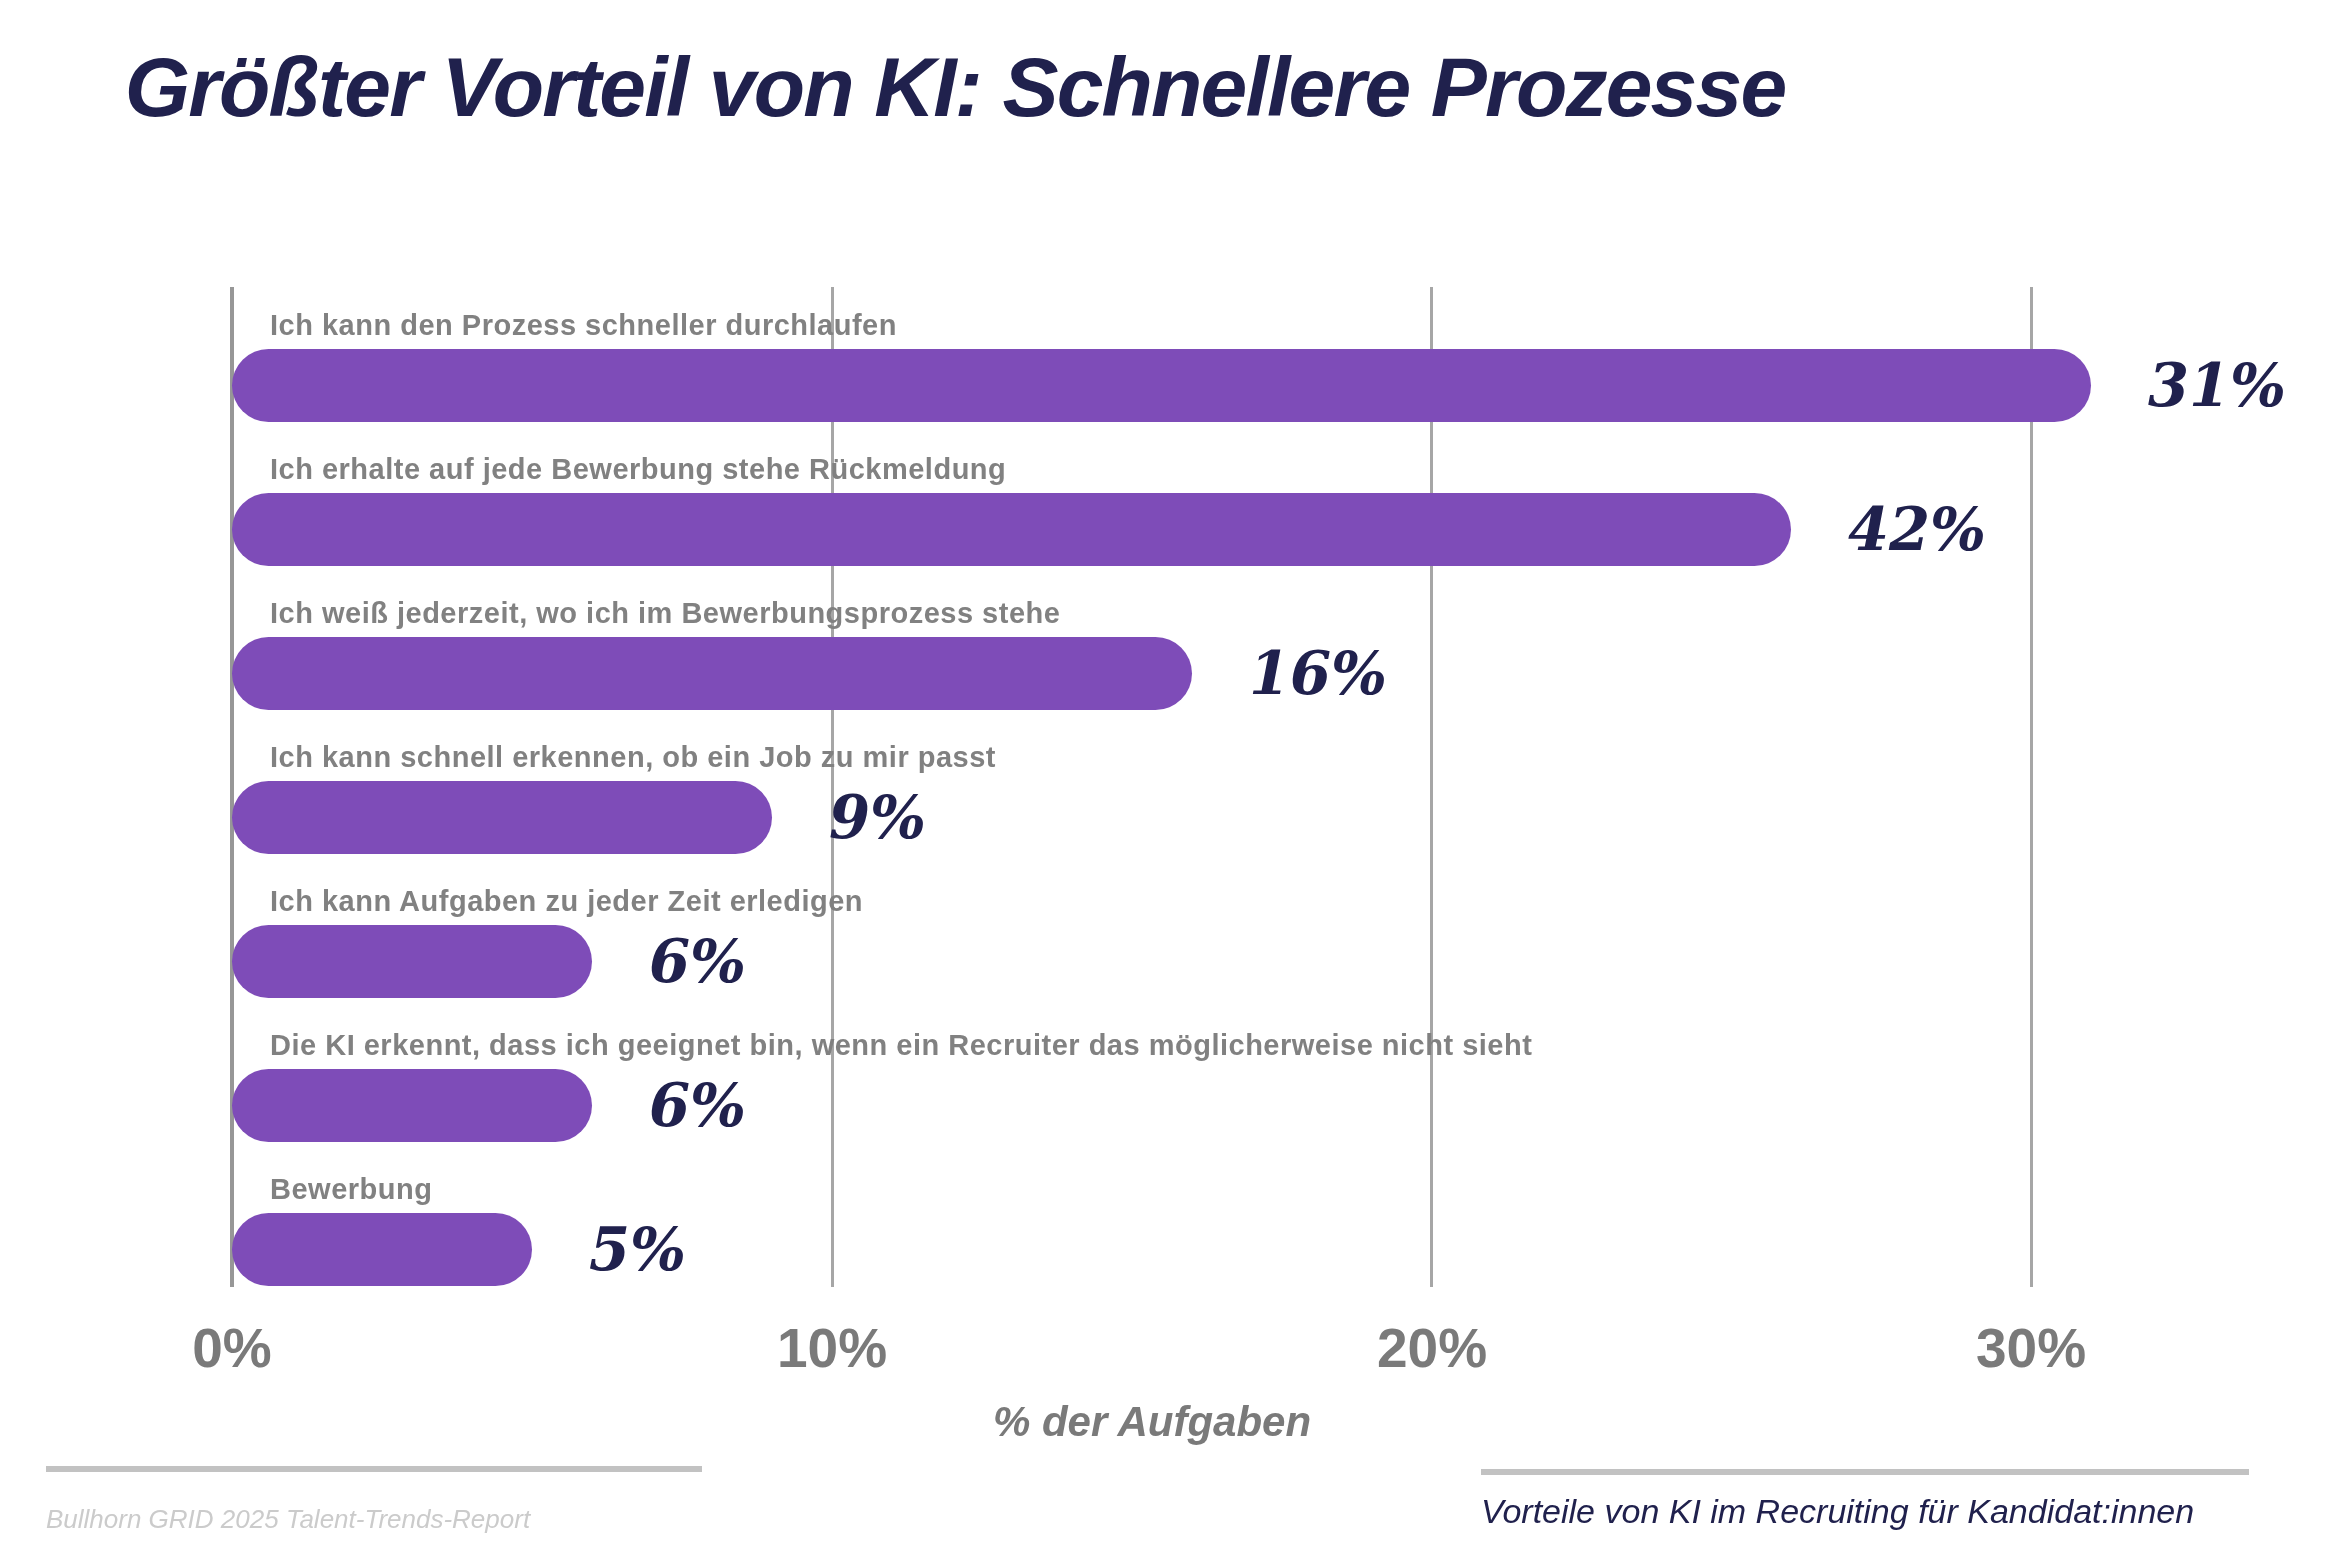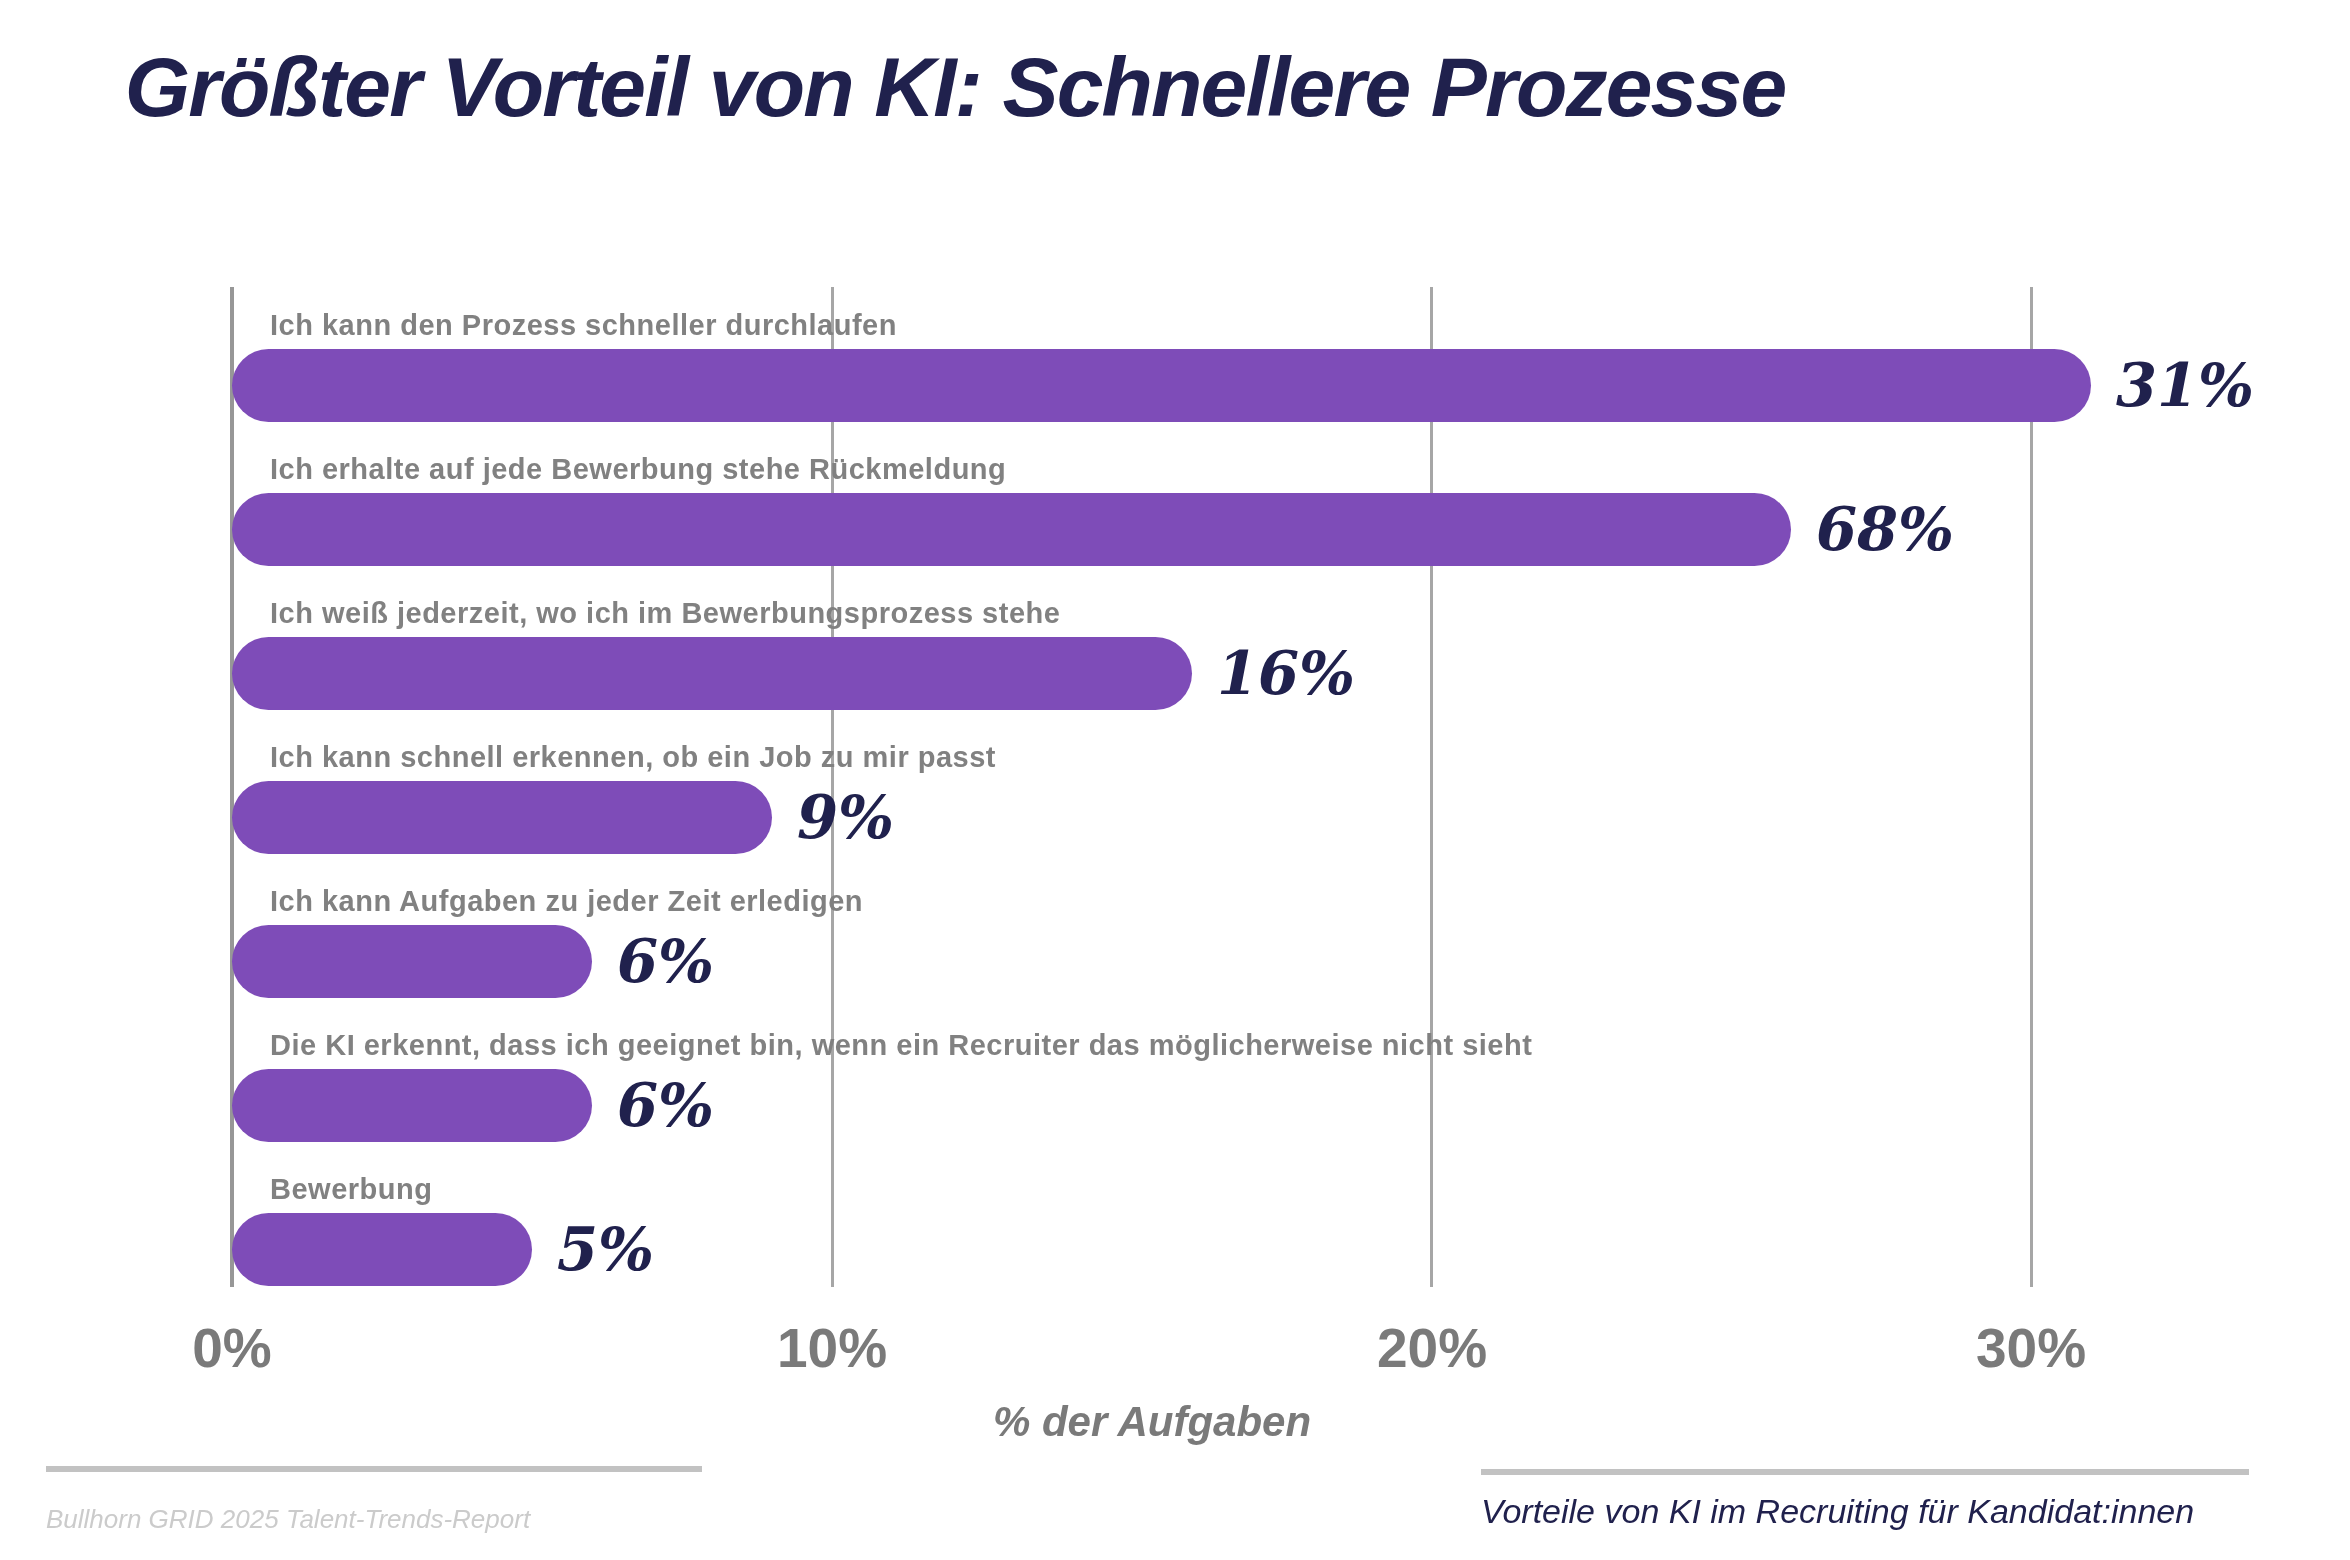--- a/index.html
+++ b/index.html
@@ -44,21 +44,21 @@
     left: 270px; top: 22px;
     font-size: 29px;
     font-weight: bold;
     color: var(--category_text, #818181);
     letter-spacing: 0.5px;
     white-space: nowrap;
   }
   .bar-wrap {
     position: absolute;
     left: 232px; top: 62px; height: 73px;
-    display: flex; align-items: center;
+    display: flex; align-items: center; gap: 32px;
   }
   .bar {
     height: 73px;
     border-radius: 37px;
     background: var(--bar, #7E4CB8);
     flex: 0 0 auto;
   }
   .val-label {
     margin-left: 25px;
     font-family: "DejaVu Serif", "Liberation Serif", serif;
@@ -132,21 +132,21 @@
       <div class="bar-wrap">
         <div class="bar" style="width: 1859px;"></div>
         <div class="val-label">31%</div>
       </div>
     </div>
 
     <div class="row">
       <div class="cat-label">Ich erhalte auf jede Bewerbung stehe Rückmeldung</div>
       <div class="bar-wrap">
         <div class="bar" style="width: 1559px;"></div>
-        <div class="val-label">68%</div>
+        <div class="val-label">42%</div>
       </div>
     </div>
 
     <div class="row">
       <div class="cat-label">Ich weiß jederzeit, wo ich im Bewerbungsprozess stehe</div>
       <div class="bar-wrap">
         <div class="bar" style="width: 960px;"></div>
         <div class="val-label">16%</div>
       </div>
     </div>

